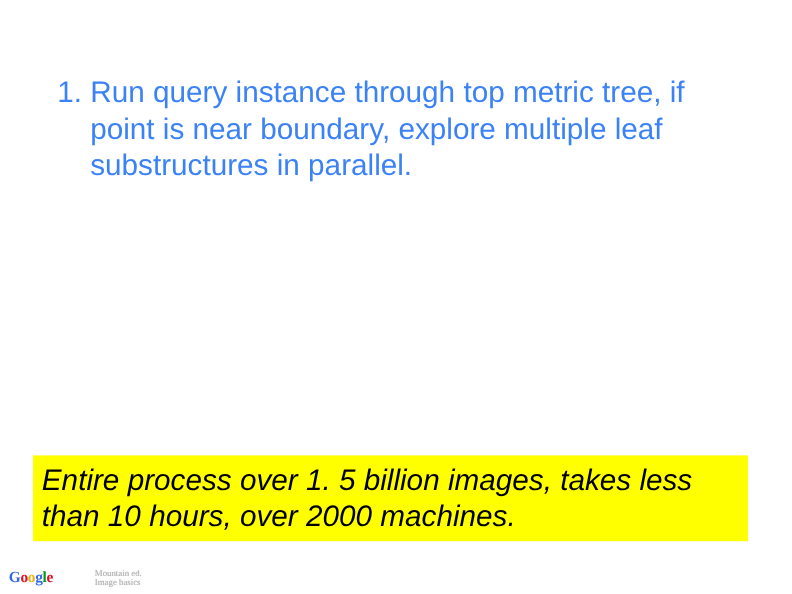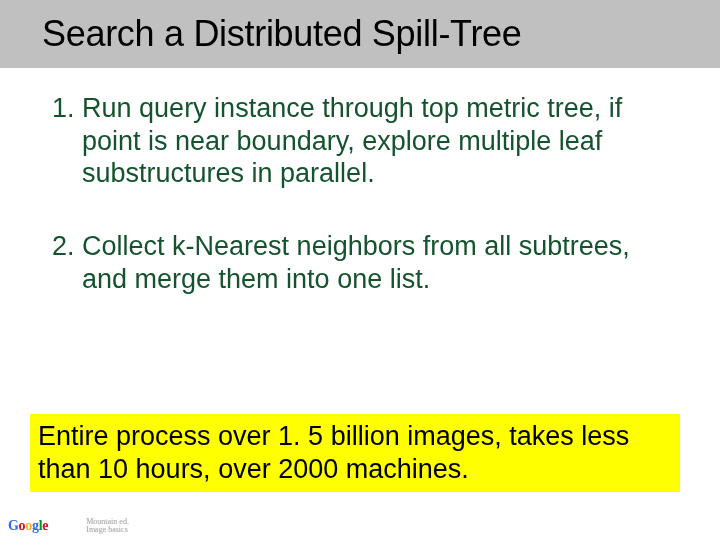--- a/index.html
+++ b/index.html
@@ -19,23 +19,23 @@
   }
   .title-bar {
     background: #c0c0c0;
     padding: 14px 20px 14px 42px;
     font-size: 36px;
     color: #000000;
     line-height: 1.1;
     letter-spacing: -0.3px;
   }
   .body {
-    padding: 24px 52px 0 52px;
+    padding: 68px 52px 0 52px;
     font-size: 27px;
-    color: #14532d;
+    color: #3b82f6;
     line-height: 1.22;
   }
   .point {
     margin-bottom: 40px;
   }
   .point .num {
     display: inline;
   }
   .point .txt {
     display: inline;
@@ -46,20 +46,21 @@
     text-indent: -30px;
   }
   .highlight {
     position: absolute;
     left: 30px;
     right: 40px;
     bottom: 48px;
     background: #ffff00;
     padding: 6px 8px 6px 8px;
     font-size: 27px;
+    font-style: italic;
     line-height: 1.22;
   }
   .logo {
     position: absolute;
     left: 8px;
     bottom: 6px;
     display: flex;
     align-items: center;
     gap: 10px;
   }
@@ -82,37 +83,30 @@
     color: #b0b0b0;
     text-shadow: 0 0 1px #ccc;
     margin-left: 28px;
   }
 </style>
 </head>
 <body>
 
 <div class="slide">
 
-  <div class="title-bar">Search a Distributed Spill-Tree</div>
 
   <div class="body">
 
     <div class="point">
       <span class="point-indent">
         <span class="num">1.</span>
         <span class="txt">Run query instance through top metric tree, if point is near boundary, explore multiple leaf substructures in parallel.</span>
       </span>
     </div>
 
-    <div class="point">
-      <span class="point-indent">
-        <span class="num">2.</span>
-        <span class="txt">Collect k-Nearest neighbors from all subtrees, and merge them into one list.</span>
-      </span>
-    </div>
 
   </div>
 
   <div class="highlight">Entire process over 1. 5 billion images, takes less than 10 hours, over 2000 machines.</div>
 
   <div class="logo">
     <div class="google-word">
       <span class="g1">G</span><span class="g2">o</span><span class="g3">o</span><span class="g4">g</span><span class="g5">l</span><span class="g6">e</span>
     </div>
     <div>

